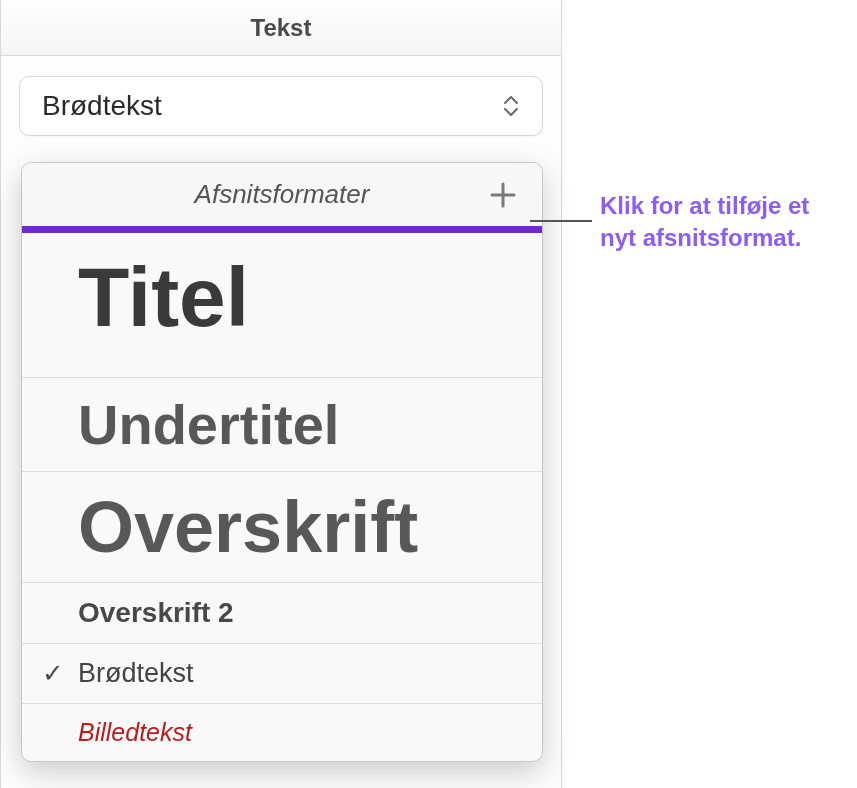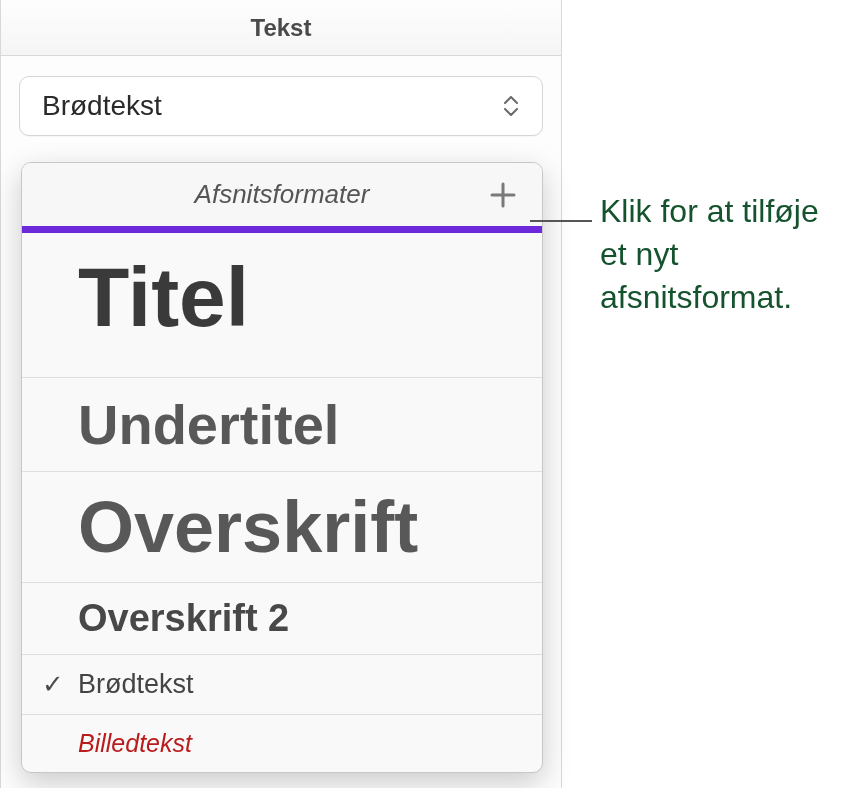--- a/index.html
+++ b/index.html
@@ -146,43 +146,44 @@
       font-size: 56px;
       font-weight: 600;
       color: #585858;
     }
     .overskrift-text {
       font-size: 72px;
       font-weight: 600;
       color: #585858;
     }
     .overskrift2-text {
-      font-size: 38px;
+      font-size: 28px;
       font-weight: 700;
       color: #484848;
     }
     .brodtekst-text {
       font-size: 27px;
       font-weight: 400;
       color: #444;
     }
     .billedtekst-text {
       font-size: 25px;
       font-style: italic;
       font-weight: 400;
       color: #b91c1c;
     }
     .callout {
       position: absolute;
       top: 190px;
       left: 600px;
       width: 250px;
-      font-size: 32px;
+      font-size: 24px;
       line-height: 1.35;
-      color: #14532d;
+      color: #8b5cf6;
+      font-weight: bold;
     }
     .callout-line {
       position: absolute;
       top: 220px;
       left: 530px;
       width: 62px;
       height: 2px;
       background: #555;
     }
     .style-item.titel-item {

